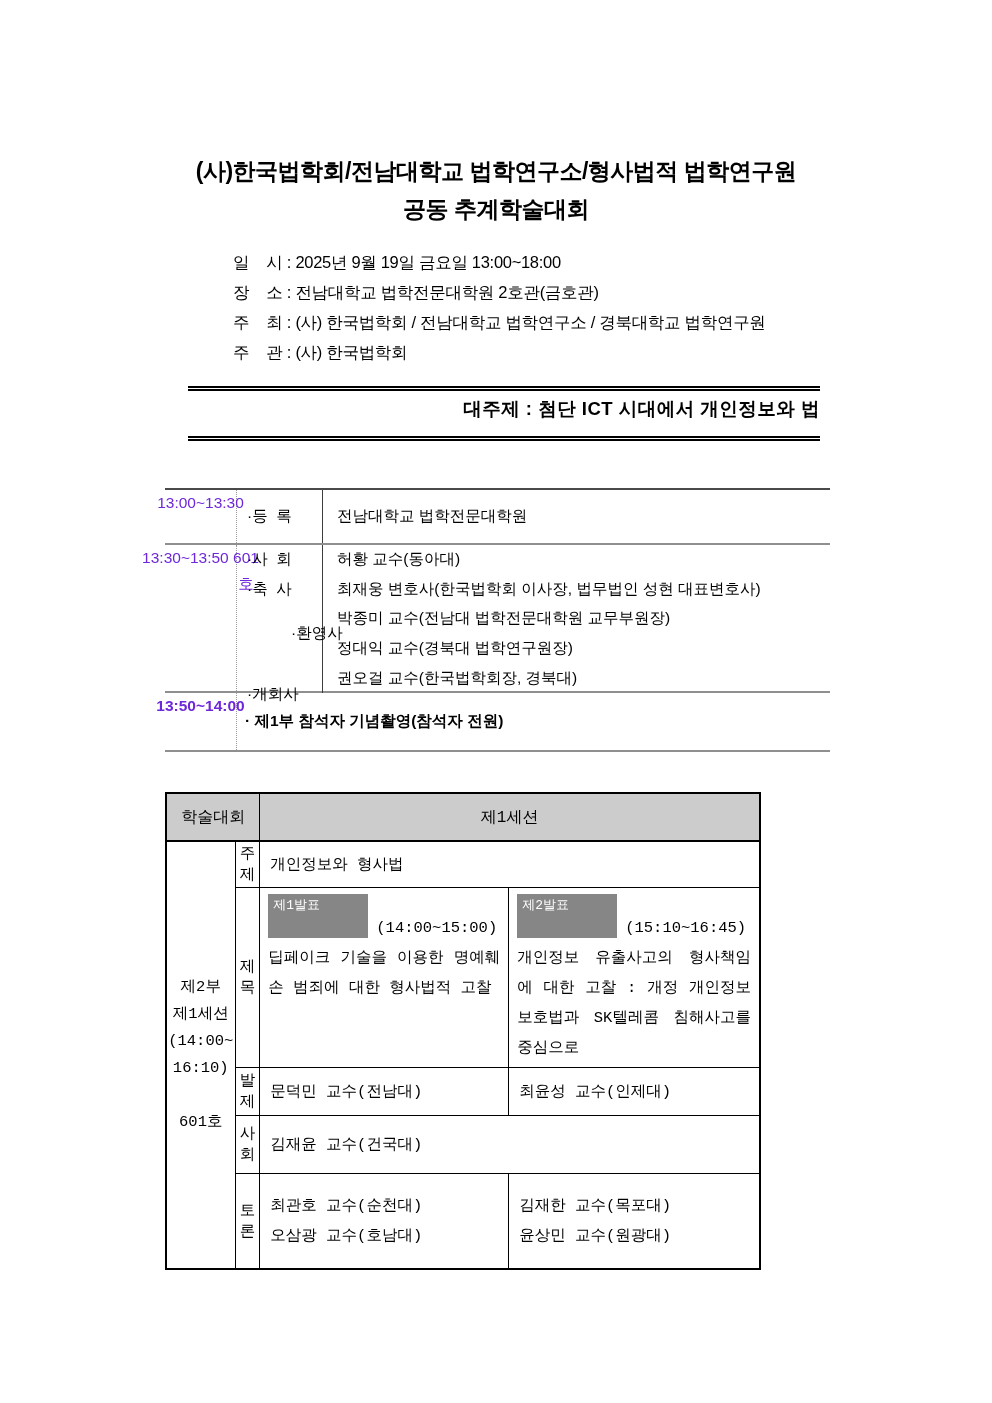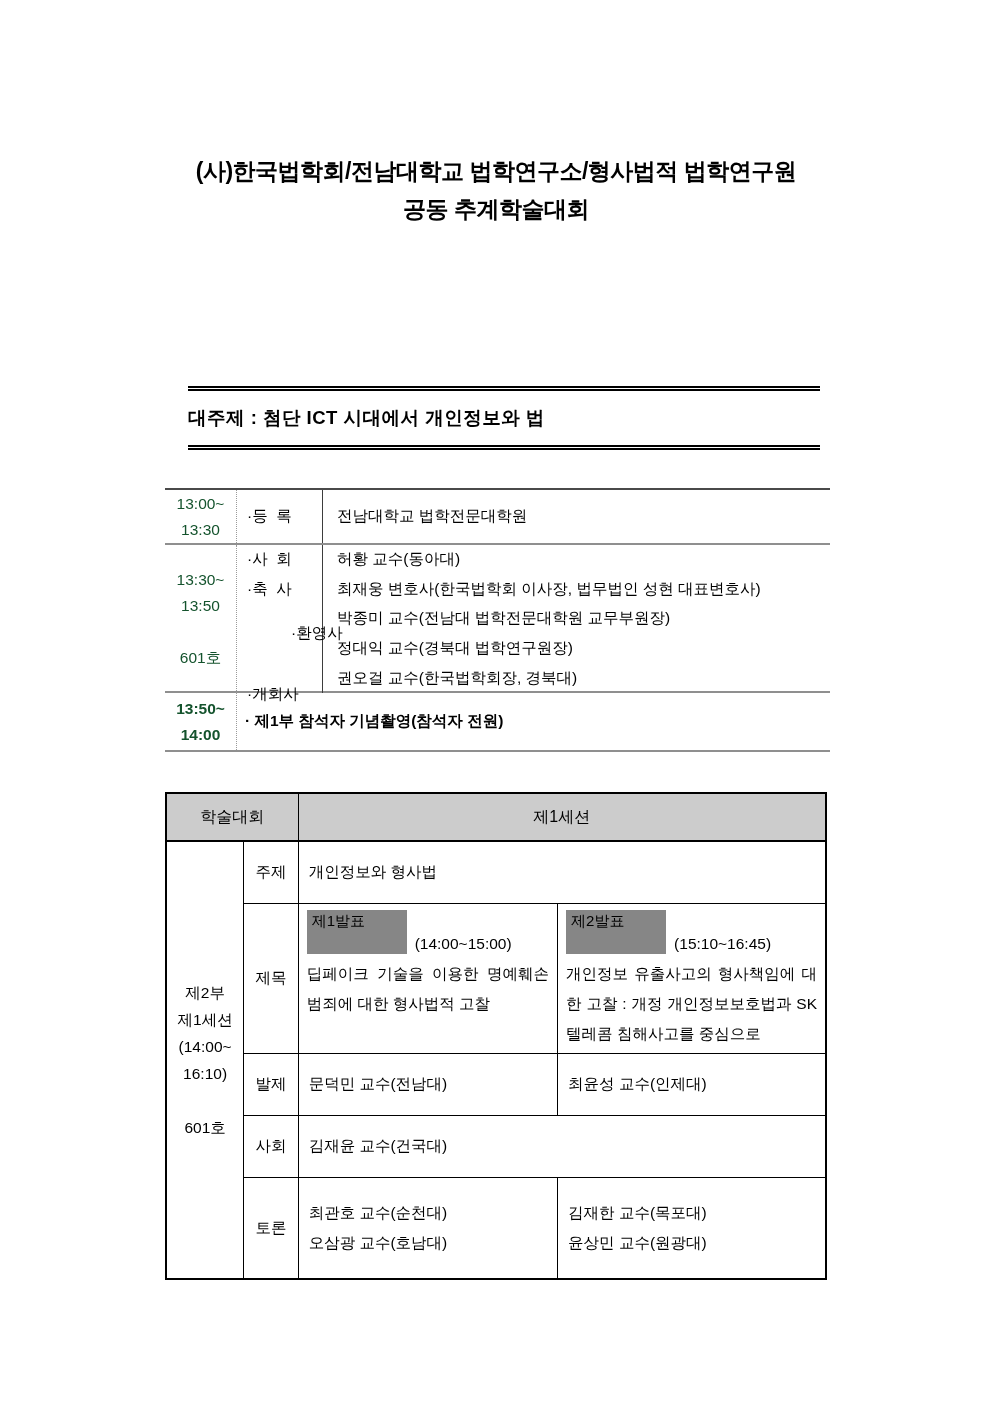--- a/index.html
+++ b/index.html
@@ -22,88 +22,94 @@
   
   .info-block {
     position:absolute; left:233px; top:247px;
     font-size:16.5px; line-height:30px;
   }
   .info-line { white-space:pre; letter-spacing:-0.3px; }
   
   .banner {
     position:absolute; left:188px; top:386px; width:632px;
     border-top:5px double #000; border-bottom:5px double #000;
-    padding:14px 0 15px 0;
-    text-align:left; font-weight:bold; font-size:18.5px;
+    padding:5px 0 15px 0;
+    text-align:right; font-weight:bold; font-size:18.5px;
     letter-spacing:0.5px;
   }
   
   .t1 {
     position:absolute; left:165px; top:488px; width:665px;
     border-top:2px solid #4a4a4a;
     font-size:15.5px;
   }
   .t1-row { display:grid; grid-template-columns:72px 86px 507px; border-bottom:2px solid #8f8f8f; }
   .t1-row.merged { grid-template-columns:72px 593px;font-weight:bold; }
   .t1-time {
     border-right:1px dotted #9a9a9a;
-    display:flex; flex-direction:column; justify-content:center;
-    text-align:center; line-height:26px; color:#14532d;
+    display:flex; flex-direction:row; justify-content:center;
+    text-align:center; line-height:26px; color:#6d28d9;
   }
   .t1-mid { border-right:1px solid #3d3d3d; display:flex; align-items:center; padding-left:10px; white-space:pre; }
   .t1-content { display:flex; align-items:center; padding-left:14px; }
   .r1 { height:55px; }
   .r2 { height:148px; }
   .r3 { height:59px; }
   .r2 .t1-mid, .r2 .t1-content { display:grid; grid-template-rows:repeat(5,29.6px); align-items:center; }
   .lab-1 { grid-row:1; } .lab-2 { grid-row:2; } .lab-34 { grid-row:3/5;margin-left:44px; } .lab-5 { grid-row:5;margin-top:32px; }
   .t1-cap { white-space:pre; }
   .r3 .t1-content { padding-left:8px; }
   
   .t2 {
-    position:absolute; left:165px; top:792px; width:662px;
-    border-collapse:collapse; font-size:15.5px;
+    position:absolute; left:165px; top:792px; width:596px;
+    border-collapse:collapse; font-size:15.5px;font-family:Liberation Mono, monospace;
   }
   .t2, .t2 td { border:1px solid #000; }
   .t2 { border:2px solid #000; }
   .t2 td { vertical-align:middle; }
   .t2 .head-cell {
     background:#cccccc; height:48px; text-align:center;
     border-bottom:2px solid #000; font-size:16px;
   }
   .t2 .side-cell { text-align:center; line-height:27px; width:78px; }
   .t2 .label-cell { text-align:center; width:55px; }
-  .t2 .content-cell { padding:20px 10px; }
+  .t2 .content-cell { padding:4px 10px; }
   .row-topic { height:46px; }
   .row-title { height:138px; }
   .row-pres  { height:48px; }
   .row-mod   { height:58px; }
   .row-disc  { height:96px; }
   .title-cell { vertical-align:top !important; padding:6px 8px 4px 8px; }
   .pres-head { display:flex; align-items:flex-end; gap:8px; margin-bottom:5px; }
   .badge {
     width:100px; height:44px; flex:0 0 100px;
-    background:#868686; color:#000000;
-    padding:2px 5px; font-size:15px;
+    background:#868686; color:#ffffff;
+    padding:2px 5px; font-size:13px;
   }
   .pres-time { padding-bottom:1px; }
   .pres-title { text-align:justify; line-height:30px; }
   .disc-line { line-height:30px; }
   .side-gap { height:27px; }
 </style>
 </head>
 <body>
 
 <div class="page">
 
   <div class="doc-title">
     <div>(사)한국법학회/전남대학교 법학연구소/형사법적 법학연구원</div>
     <div>공동 추계학술대회</div>
   </div>
 
+  <div class="info-block">
+    <div class="info-line">일    시 : 2025년 9월 19일 금요일 13:00~18:00</div>
+    <div class="info-line">장    소 : 전남대학교 법학전문대학원 2호관(금호관)</div>
+    <div class="info-line">주    최 : (사) 한국법학회 / 전남대학교 법학연구소 / 경북대학교 법학연구원</div>
+    <div class="info-line">주    관 : (사) 한국법학회</div>
+  </div>
 
   <div class="banner">대주제 : 첨단 ICT 시대에서 개인정보와 법</div>
 
   <div class="t1">
 
     <div class="t1-row r1">
       <div class="t1-time">
         <span>13:00~</span>
         <span>13:30</span>
       </div>

